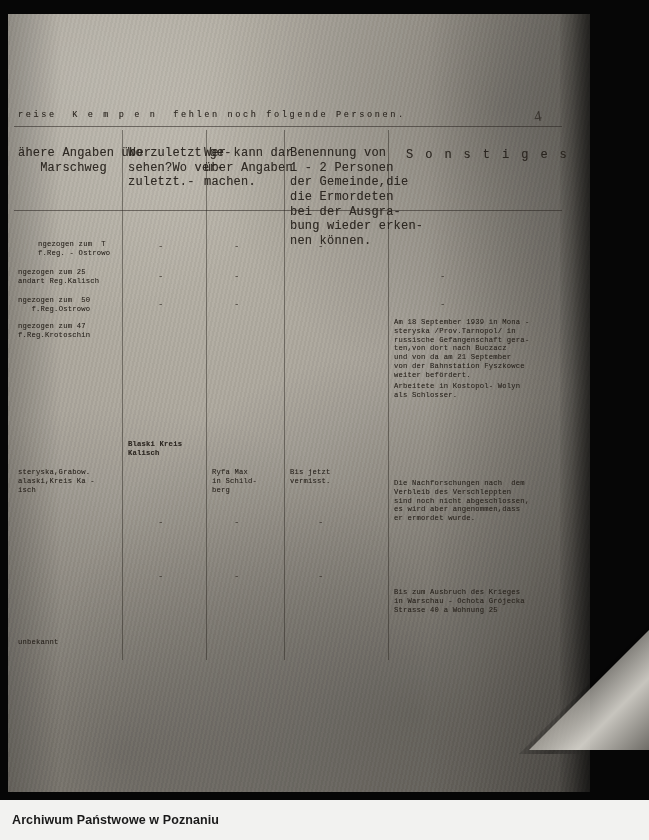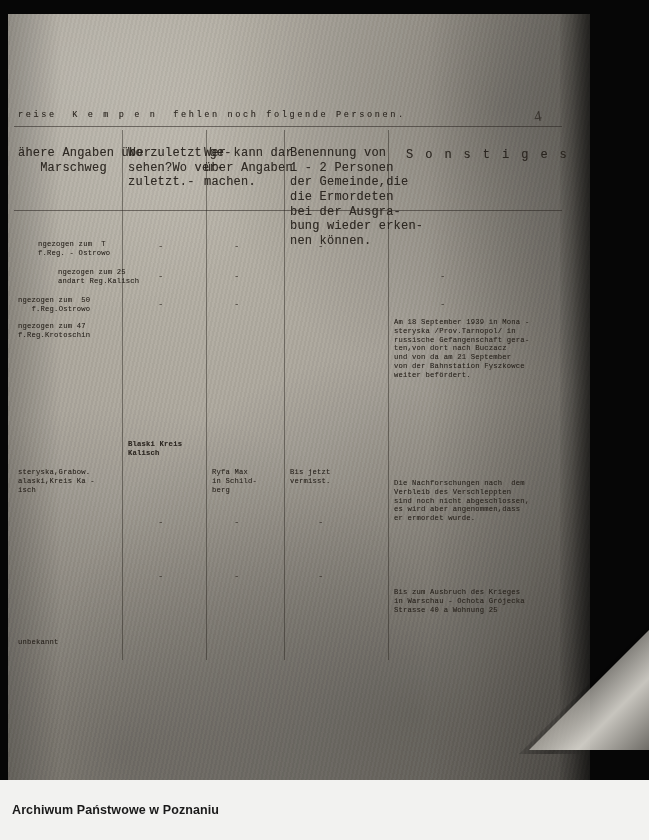--- a/index.html
+++ b/index.html
@@ -136,21 +136,21 @@
     opacity: 0.8;
     transform: rotate(-8deg);
   }
 
   
   #footer {
     position: absolute;
     left: 0;
     bottom: 0;
     width: 649px;
-    height: 60px;
+    height: 40px;
     background: #f2f2f0;
     display: flex;
     align-items: center;
   }
   #footer .label {
     margin-left: 12px;
     font-family: "Liberation Sans", sans-serif;
     font-size: 12.5px;
     font-weight: bold;
     color: #1a1a1a;
@@ -196,21 +196,21 @@
     <div class="vrule" style="left:206px; top:130px; height:530px;"></div>
     <div class="vrule" style="left:284px; top:130px; height:530px;"></div>
     <div class="vrule" style="left:388px; top:130px; height:530px;"></div>
 
     <div class="tx" style="left:18px; top:240px;margin-left:20px;">ngezogen zum  T
 f.Reg. - Ostrowo</div>
     <div class="dash" style="left:158px; top:242px;">-</div>
     <div class="dash" style="left:234px; top:242px;">-</div>
     <div class="dash" style="left:318px; top:242px;">-</div>
 
-    <div class="tx" style="left:18px; top:268px;margin-left:40px;">ngezogen zum 25
+    <div class="tx" style="left:18px; top:268px;">ngezogen zum 25
 andart Reg.Kalisch</div>
     <div class="dash" style="left:158px; top:272px;">-</div>
     <div class="dash" style="left:234px; top:272px;">-</div>
     <div class="dash" style="left:440px; top:272px;">-</div>
 
     <div class="tx" style="left:18px; top:296px;text-align:right;">ngezogen zum  50
 f.Reg.Ostrowo</div>
     <div class="dash" style="left:158px; top:300px;">-</div>
     <div class="dash" style="left:234px; top:300px;">-</div>
     <div class="dash" style="left:440px; top:300px;">-</div>
@@ -218,20 +218,22 @@
     <div class="tx" style="left:18px; top:322px;">ngezogen zum 47
 f.Reg.Krotoschin</div>
     <div class="tx" style="left:394px; top:318px;">Am 18 September 1939 in Mona -
 steryska /Prov.Tarnopol/ in
 russische Gefangenschaft gera-
 ten,von dort nach Buczacz
 und von da am 21 September
 von der Bahnstation Fyszkowce
 weiter befördert.</div>
 
+    <div class="tx" style="left:394px; top:382px;">Arbeitete in Kostopol- Wolyn
+als Schlosser.</div>
 
     <div class="tx" style="left:18px;  top:468px;">steryska,Grabow.
 alaski,Kreis Ka -
 isch</div>
     <div class="tx" style="left:128px; top:440px;font-weight:bold;">Blaski Kreis
 Kalisch</div>
     <div class="tx" style="left:212px; top:468px;">Ryfa Max
 in Schild-
 berg</div>
     <div class="tx" style="left:290px; top:468px;">Bis jetzt

